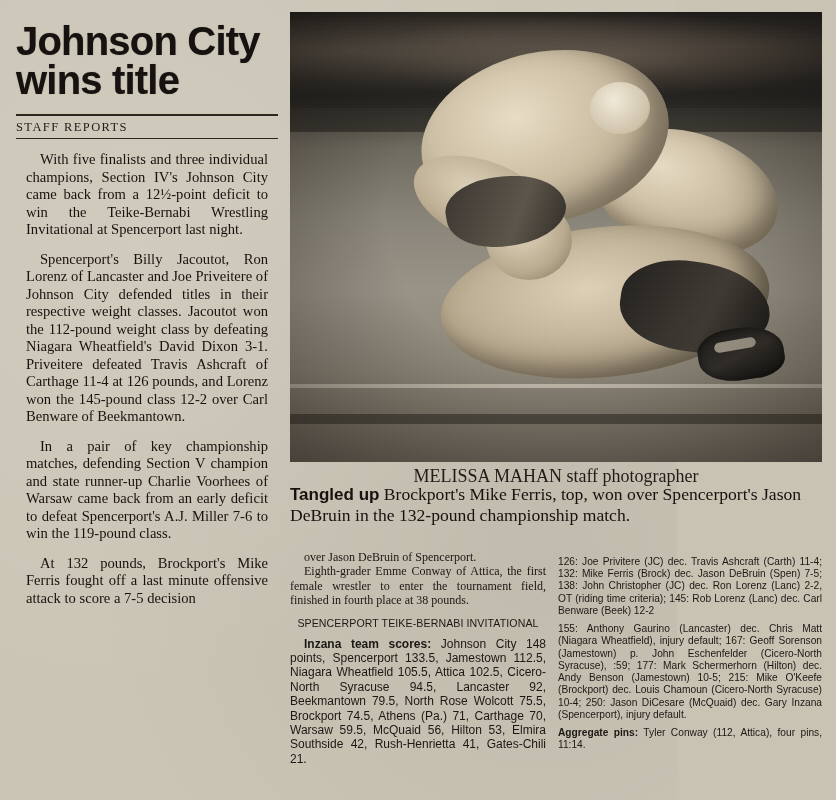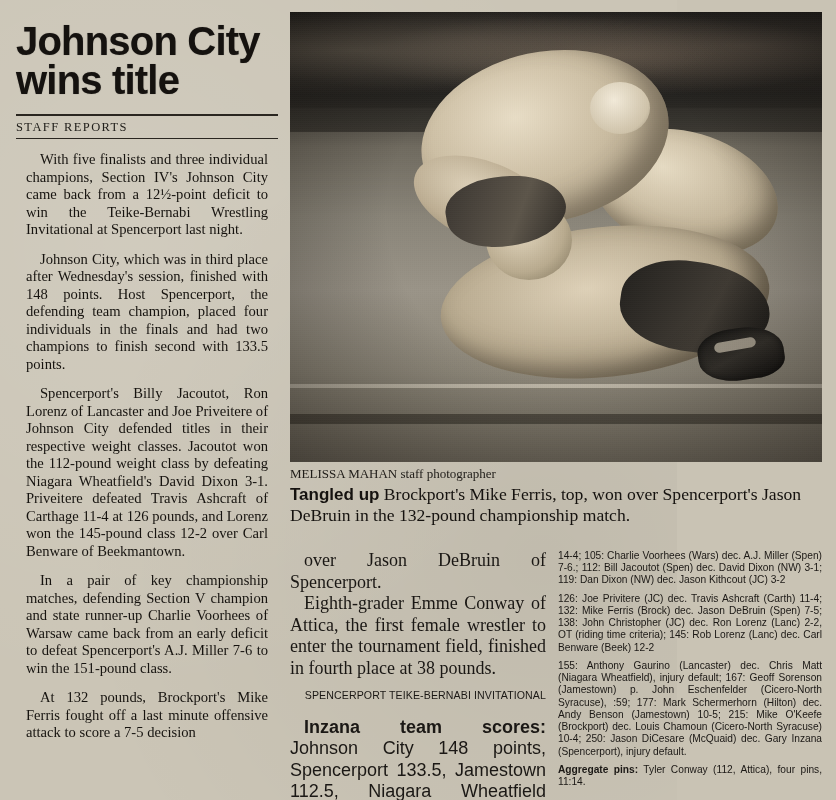--- a/index.html
+++ b/index.html
@@ -206,23 +206,23 @@
     background-image:
       repeating-linear-gradient(0deg, rgba(255,255,255,0.07) 0 1px, transparent 1px 2px),
       repeating-linear-gradient(90deg, rgba(0,0,0,0.06) 0 1px, transparent 1px 2px);
   }
 
   .credit {
     position: absolute;
     left: 290px;
     top: 466px;
     width: 532px;
-    text-align: left;
+    text-align: center;
     font-family: "Liberation Serif", serif;
-    font-size: 13px;
+    font-size: 18px;
     color: #1f1c18;
   }
   .caption {
     position: absolute;
     left: 290px;
     top: 484px;
     width: 534px;
     font-family: "Liberation Serif", serif;
     font-size: 17.6px;
     line-height: 1.16;
@@ -237,31 +237,31 @@
 
   
   .mid-col {
     position: absolute;
     left: 290px;
     top: 550px;
     width: 256px;
   }
   .mid-col p {
     margin: 0;
-    font-size: 18px;
+    font-size: 12px;
     line-height: 1.20;
     text-align: justify;
     hyphens: auto;
     text-indent: 14px;
   }
   .agate-head {
     font-family: "Liberation Sans", sans-serif;
     font-size: 10.6px;
-    text-align: right;
-    margin: 9px 0 16px 0;
+    text-align: center;
+    margin: 9px 0 8px 0;
     color: #1b1815;
     letter-spacing: 0.1px;
   }
   .agate {
     font-family: "Liberation Sans", sans-serif;
     font-size: 10.2px;
     line-height: 1.20;
     text-align: justify;
     color: #1b1815;
     margin: 0;
@@ -283,23 +283,22 @@
 
 <div class="page">
 
   <div class="left-col">
     <div class="headline">Johnson City wins title</div>
     <div class="rule"></div>
     <div class="staff-reports">STAFF REPORTS</div>
     <div class="rule2"></div>
     <div class="story">
       <p class="first">With five finalists and three individual champions, Section IV's Johnson City came back from a 12½-point deficit to win the Teike-Bernabi Wrestling Invitational at Spencerport last night.</p>
-      <p>Johnson City, which was in third place after Wednesday's session, finished with 148 points. Host Spencerport, the defending team champion, placed four individuals in the finals and had two champions to finish second with 133.5 points.</p>
       <p>Spencerport's Billy Jacoutot, Ron Lorenz of Lancaster and Joe Priveitere of Johnson City defended titles in their respective weight classes. Jacoutot won the 112-pound weight class by defeating Niagara Wheatfield's David Dixon 3-1. Priveitere defeated Travis Ashcraft of Carthage 11-4 at 126 pounds, and Lorenz won the 145-pound class 12-2 over Carl Benware of Beekmantown.</p>
-      <p>In a pair of key championship matches, defending Section V champion and state runner-up Charlie Voorhees of Warsaw came back from an early deficit to defeat Spencerport's A.J. Miller 7-6 to win the 151-pound class.</p>
+      <p>In a pair of key championship matches, defending Section V champion and state runner-up Charlie Voorhees of Warsaw came back from an early deficit to defeat Spencerport's A.J. Miller 7-6 to win the 119-pound class.</p>
       <p>At 132 pounds, Brockport's Mike Ferris fought off a last minute offensive attack to score a 7-5 decision</p>
     </div>
   </div>
 
   <div class="photo-wrap">
     <div class="photo">
       <div class="mat"></div>
       <div class="mat-dark-top"></div>
       <div class="crowd"></div>
       <div class="mat-line" style="left:0; top:372px; width:532px;"></div>
@@ -327,21 +326,20 @@
 
   <div class="mid-col">
     <p>over Jason DeBruin of Spencerport.</p>
     <p>Eighth-grader Emme Conway of Attica, the first female wrestler to enter the tournament field, finished in fourth place at 38 pounds.</p>
     <div class="agate-head">SPENCERPORT TEIKE-BERNABI INVITATIONAL</div>
     <p class="agate"><b>Inzana team scores:</b><span> Johnson City 148 points, Spencerport 133.5, Jamestown 112.5, Niagara Wheatfield 105.5, Attica 102.5, Cicero-North Syracuse 94.5, Lancaster 92, Beekmantown 79.5, North Rose Wolcott 75.5, Brockport 74.5, Athens (Pa.) 71, Carthage 70, Warsaw 59.5, McQuaid 56, Hilton 53, Elmira Southside 42, Rush-Henrietta 41, Gates-Chili 21.</span></p>
 
   </div>
 
   <div class="right-col">
-    <p class="agate">14-4; 105: Charlie Voorhees (Wars) dec. A.J. Miller (Spen) 7-6.; 112: Bill Jacoutot (Spen) dec. David Dixon (NW) 3-1; 119: Dan Dixon (NW) dec. Jason Kithcout (JC) 3-2</p>
     <div class="sp"></div>
     <p class="agate">126: Joe Privitere (JC) dec. Travis Ashcraft (Carth) 11-4; 132: Mike Ferris (Brock) dec. Jason DeBruin (Spen) 7-5; 138: John Christopher (JC) dec. Ron Lorenz (Lanc) 2-2, OT (riding time criteria); 145: Rob Lorenz (Lanc) dec. Carl Benware (Beek) 12-2</p>
     <div class="sp"></div>
     <p class="agate">155: Anthony Gaurino (Lancaster) dec. Chris Matt (Niagara Wheatfield), injury default; 167: Geoff Sorenson (Jamestown) p. John Eschenfelder (Cicero-North Syracuse), :59; 177: Mark Schermerhorn (Hilton) dec. Andy Benson (Jamestown) 10-5; 215: Mike O'Keefe (Brockport) dec. Louis Chamoun (Cicero-North Syracuse) 10-4; 250: Jason DiCesare (McQuaid) dec. Gary Inzana (Spencerport), injury default.</p>
     <div class="sp"></div>
     <p class="agate"><b>Aggregate pins:</b><span> Tyler Conway (112, Attica), four pins, 11:14.</span></p>
   </div>
 
 </div>
 

